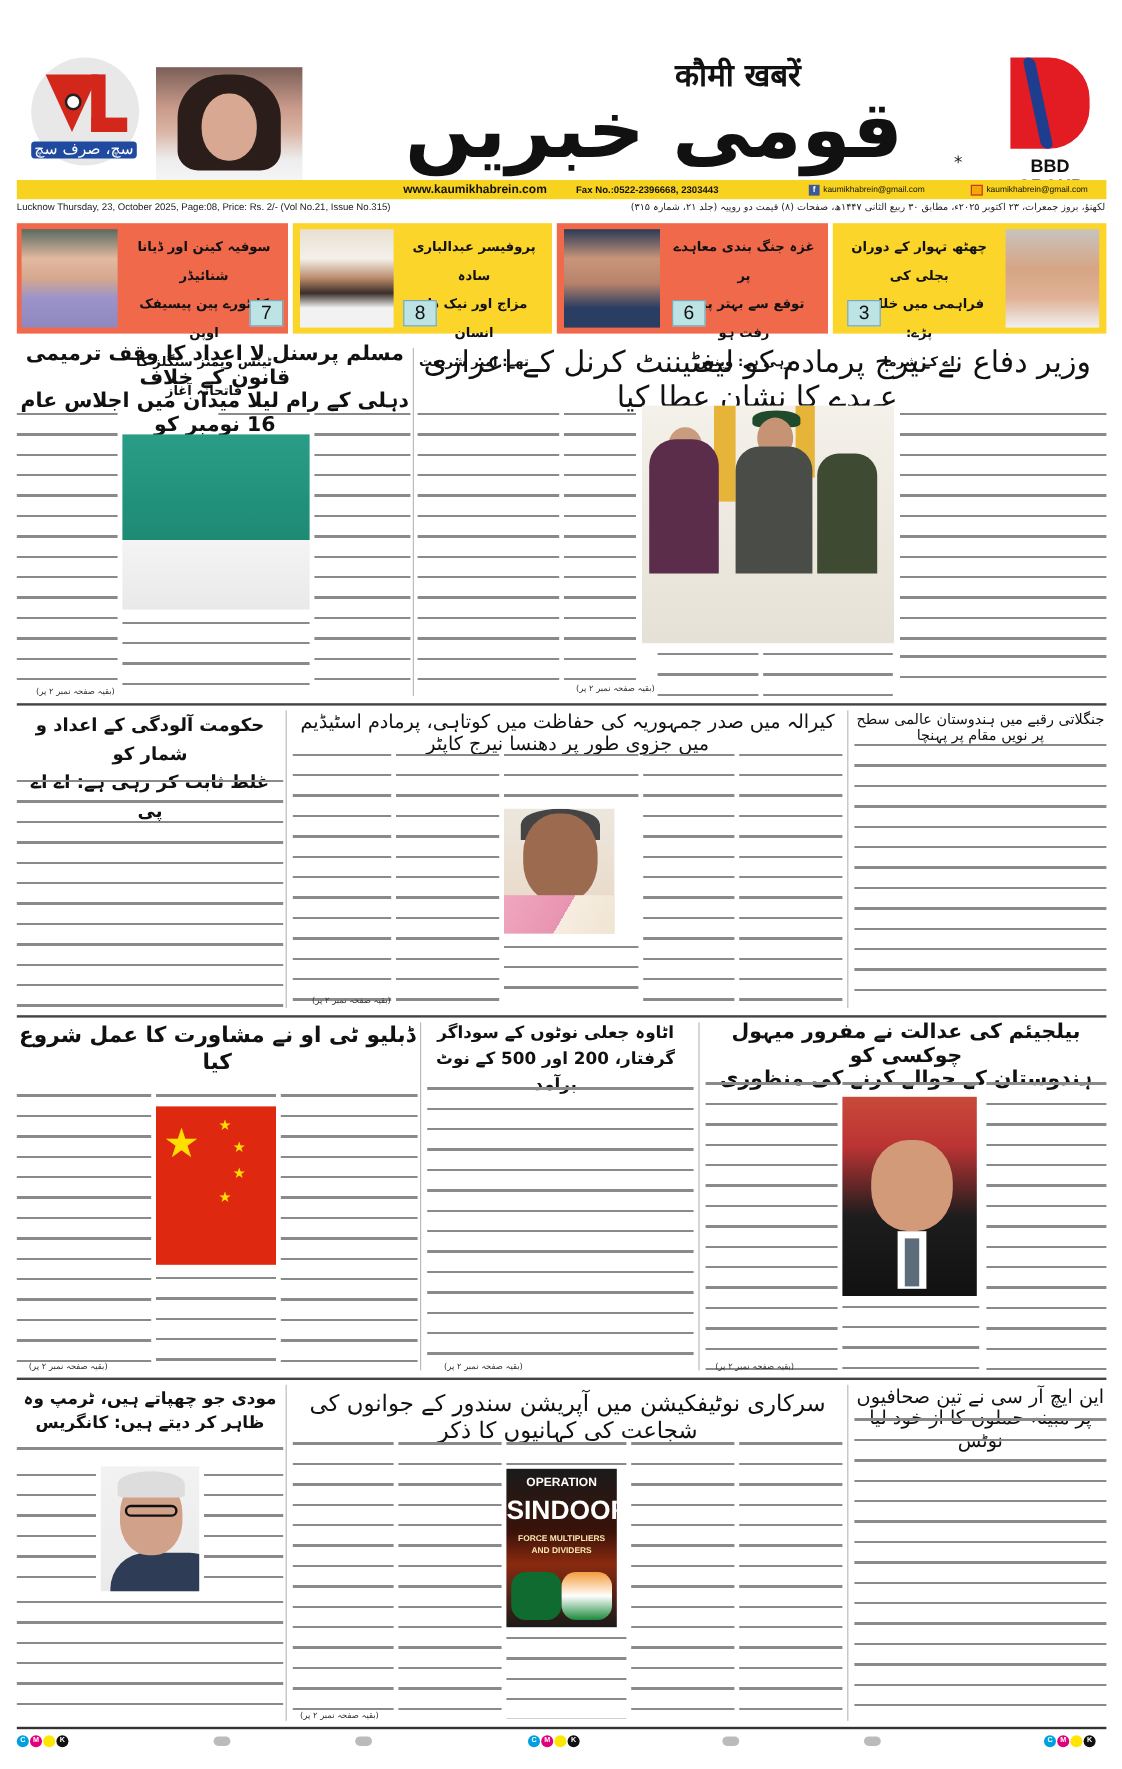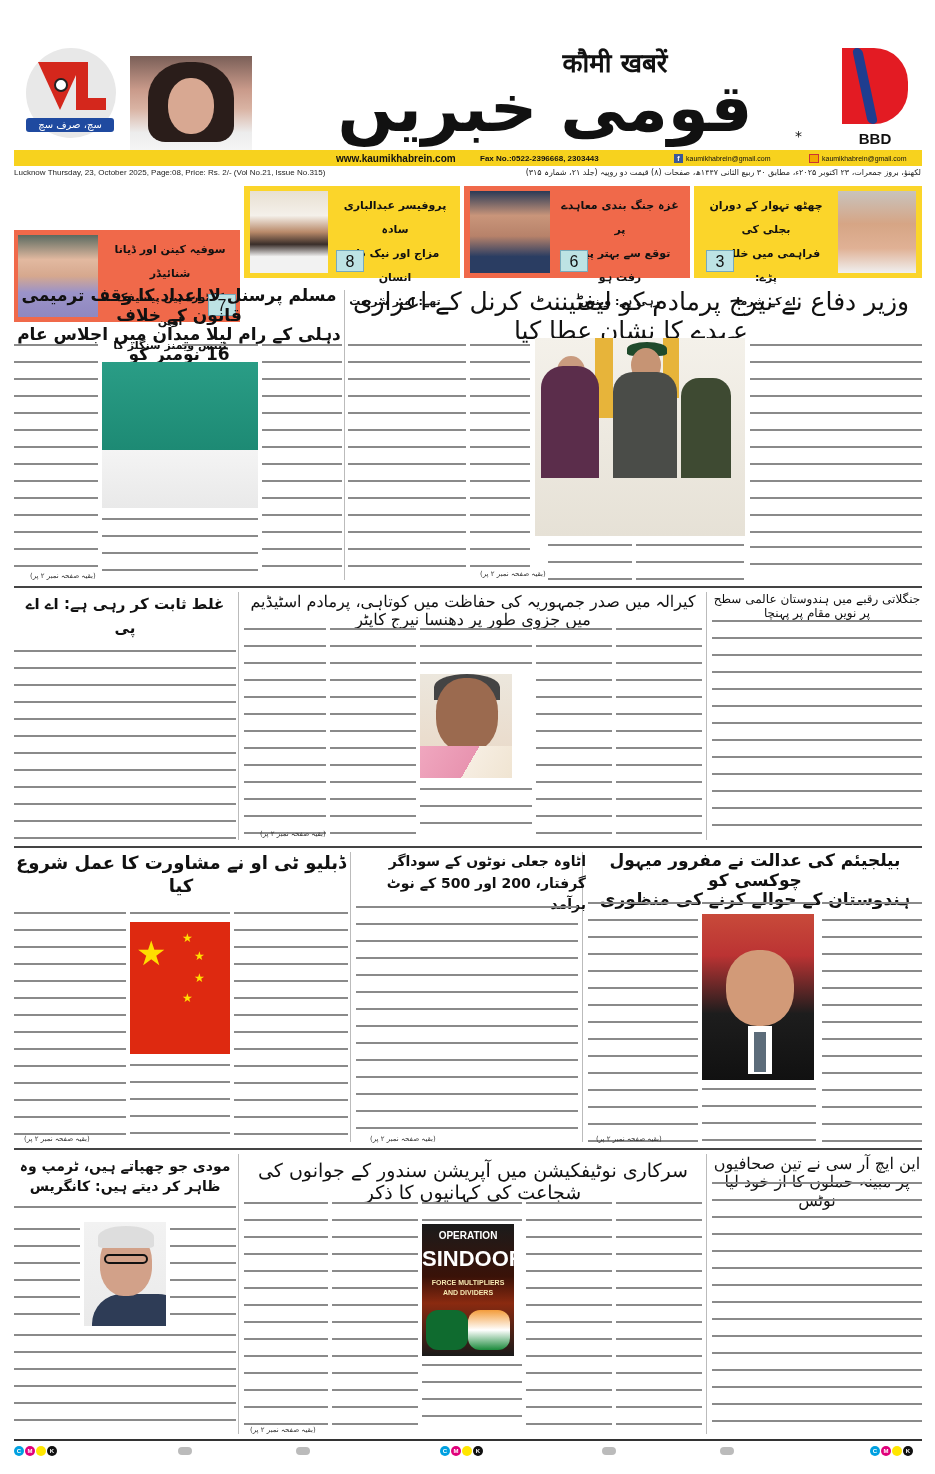--- a/index.html
+++ b/index.html
@@ -8,21 +8,21 @@
   .abs { position: absolute; }
 
   
   .masthead { left: 0; top: 0; width: 935px; height: 150px; }
   .logo-vl { left: 14px; top: 40px; width: 110px; height: 110px; }
   .logo-circle { position: absolute; left: 12px; top: 8px; width: 90px; height: 90px; border-radius: 50%; background: #e8e8e8; }
   .vl-v { position: absolute; left: 24px; top: 22px; width: 0; height: 0; border-left: 22px solid transparent; border-right: 22px solid transparent; border-top: 48px solid #d4271c; }
   .vl-l { position: absolute; left: 62px; top: 22px; width: 12px; height: 48px; background: #d4271c; }
   .vl-l2 { position: absolute; left: 62px; top: 58px; width: 30px; height: 12px; background: #d4271c; }
   .vl-pen { position: absolute; left: 40px; top: 38px; width: 14px; height: 14px; border-radius: 50%; background: #fff; border: 2px solid #222; }
-  .vl-tag { position: absolute; left: 12px; top: 78px; width: 88px; height: 14px; background: #1f4aa0; color: #fff; font-size: 10px; text-align: center; line-height: 14px; border-radius: 3px; }
+  .vl-tag { position: absolute; left: 12px; top: 78px; width: 88px; height: 14px; background: #1f4aa0; color: #fff; font-size: 13px; text-align: center; line-height: 14px; border-radius: 3px; }
   .photo-woman { left: 130px; top: 56px; width: 122px; height: 96px; background: linear-gradient(180deg,#7a5f58 0%,#c99a8a 35%,#d9b3a3 55%,#ededed 80%,#f6f6f6 100%); }
   .photo-woman .hair { position:absolute; left:18px; top:6px; width:86px; height:80px; border-radius:45% 45% 20% 20%; background:#2a1d1a; }
   .photo-woman .face { position:absolute; left:38px; top:22px; width:46px; height:56px; border-radius:48%; background:#d8a892; }
   .hindi-title { left: 550px; top: 44px; width: 130px; font-size: 26px; font-weight: bold; color: #111; text-align: center; }
   .urdu-title { left: 275px; top: 66px; width: 540px; height: 86px; font-family: "DejaVu Sans", sans-serif; font-size: 66px; font-weight: 900; color: #111; text-align: center; line-height: 86px; direction: rtl; letter-spacing: -2px; }
   .star { left: 795px; top: 128px; font-size: 14px; }
   .bbd-logo { left: 838px; top: 44px; width: 72px; height: 120px; }
   .bbd-mark { position:absolute; left:4px; top:4px; width:66px; height:76px; background:#e31b23; border-radius:0 34px 34px 0; }
   .bbd-mark .stripe { position:absolute; left:18px; top:0; width:10px; height:76px; background:#1f3d8f; border-radius: 5px; transform: skewX(12deg); }
   .bbd-text { position:absolute; left:-8px; top:86px; width:90px; font-size: 15px; font-weight: bold; color:#111; font-family: "Liberation Sans", sans-serif; text-align:center; }
@@ -164,21 +164,21 @@
   <div class="teaser t-yellow" style="left:230px;width:216px;">
     <div class="pic img-block" style="left:6px;width:78px;background:linear-gradient(180deg,#e8e0d2,#f4f0ea 30%,#b98a6a 50%,#3a2e2a 65%,#f2f2f2 80%);"></div>
     <div class="txt" style="left:92px;width:118px;">
       <div>پروفیسر عبدالباری سادہ</div>
       <div>مزاج اور نیک دل انسان</div>
       <div>تھے: امیر شریعت</div>
     </div>
     <div class="num" style="left:92px;">8</div>
   </div>
 
-  <div class="teaser t-orange" style="left:0;width:226px;margin-top:44px;">
+  <div class="teaser t-orange" style="left:0;width:226px;">
     <div class="pic img-block" style="left:4px;width:80px;background:linear-gradient(180deg,#5a6a60,#e2b9a0 30%,#d6a88e 50%,#9b93c9 70%,#8f88c0);"></div>
     <div class="txt" style="left:92px;width:128px;">
       <div>سوفیہ کینن اور ڈیانا شنائیڈر</div>
       <div>کا ٹورے پین پیسیفک اوپن</div>
       <div>ٹینس ویمنز سنگلز کا فاتحانہ آغاز</div>
     </div>
     <div class="num" style="left:194px;">7</div>
   </div>
 </div>
 
@@ -237,20 +237,21 @@
     <div class="face"></div>
     <div class="sari"></div>
 </div>
 <div class="abs col-text lines" style="left:420px;top:782px;width:112px;height:56px;"></div>
 <div class="abs col-text lines" style="left:330px;top:622px;width:86px;height:216px;"></div>
 <div class="abs col-text lines" style="left:244px;top:622px;width:82px;height:216px;"></div>
 <div class="abs cont" style="left:260px;top:830px;">(بقیہ صفحہ نمبر ۲ پر)</div>
 <div class="abs vrule" style="left:238px;top:592px;height:248px;"></div>
 
 <div class="abs hl" style="left:14px;top:592px;width:222px;font-size:15px;line-height:1.6;">
+  <div>حکومت آلودگی کے اعداد و شمار کو</div>
   <div>غلط ثابت کر رہی ہے: اے اے پی</div>
 </div>
 <div class="abs col-text lines" style="left:14px;top:644px;width:222px;height:196px;">
   <span style="opacity:0;">نئی دہلی۔ (یو این آئی) عام آدمی پارٹی (اے اے پی) نے دہلی حکومت پر آلودگی کے اعداد و شمار کو غلط ثابت کرنے کا الزام لگایا۔</span>
 </div>
 
 <div class="abs rule" style="left:14px;top:846px;width:908px;"></div>
 
 <div class="abs hl" style="left:588px;top:851px;width:334px;font-size:17px;">
   <div>بیلجیئم کی عدالت نے مفرور میہول چوکسی کو</div>
@@ -263,21 +264,21 @@
 <div class="abs img-block ph-choksi" style="left:702px;top:914px;width:112px;height:166px;">
   <div class="face"></div>
     <div class="shirt"></div>
     <div class="tie"></div>
 </div>
 <div class="abs col-text lines" style="left:702px;top:1082px;width:114px;height:60px;"></div>
 <div class="abs col-text lines" style="left:588px;top:896px;width:110px;height:246px;"></div>
 <div class="abs cont" style="left:596px;top:1135px;">(بقیہ صفحہ نمبر ۲ پر)</div>
 <div class="abs vrule" style="left:582px;top:852px;height:290px;"></div>
 
-<div class="abs hl" style="left:364px;top:851px;width:222px;font-size:14px;line-height:1.55;text-align:right;">
+<div class="abs hl" style="left:352px;top:851px;width:222px;font-size:14px;line-height:1.55;">
   <div>اٹاوہ جعلی نوٹوں کے سوداگر</div>
   <div>گرفتار، 200 اور 500 کے نوٹ برآمد</div>
 </div>
 <div class="abs col-text lines" style="left:356px;top:900px;width:222px;height:242px;">
   <span style="opacity:0;">اٹاوہ، (یو این آئی) اترپردیش کے ضلع اٹاوہ میں پولیس نے جعلی نوٹوں کا کاروبار کرنے والے گروہ کا پردہ فاش کیا۔</span>
 </div>
 <div class="abs cont" style="left:370px;top:1135px;">(بقیہ صفحہ نمبر ۲ پر)</div>
 <div class="abs vrule" style="left:350px;top:852px;height:290px;"></div>
 
 <div class="abs hl" style="left:14px;top:851px;width:334px;font-size:18px;line-height:1.3;">

